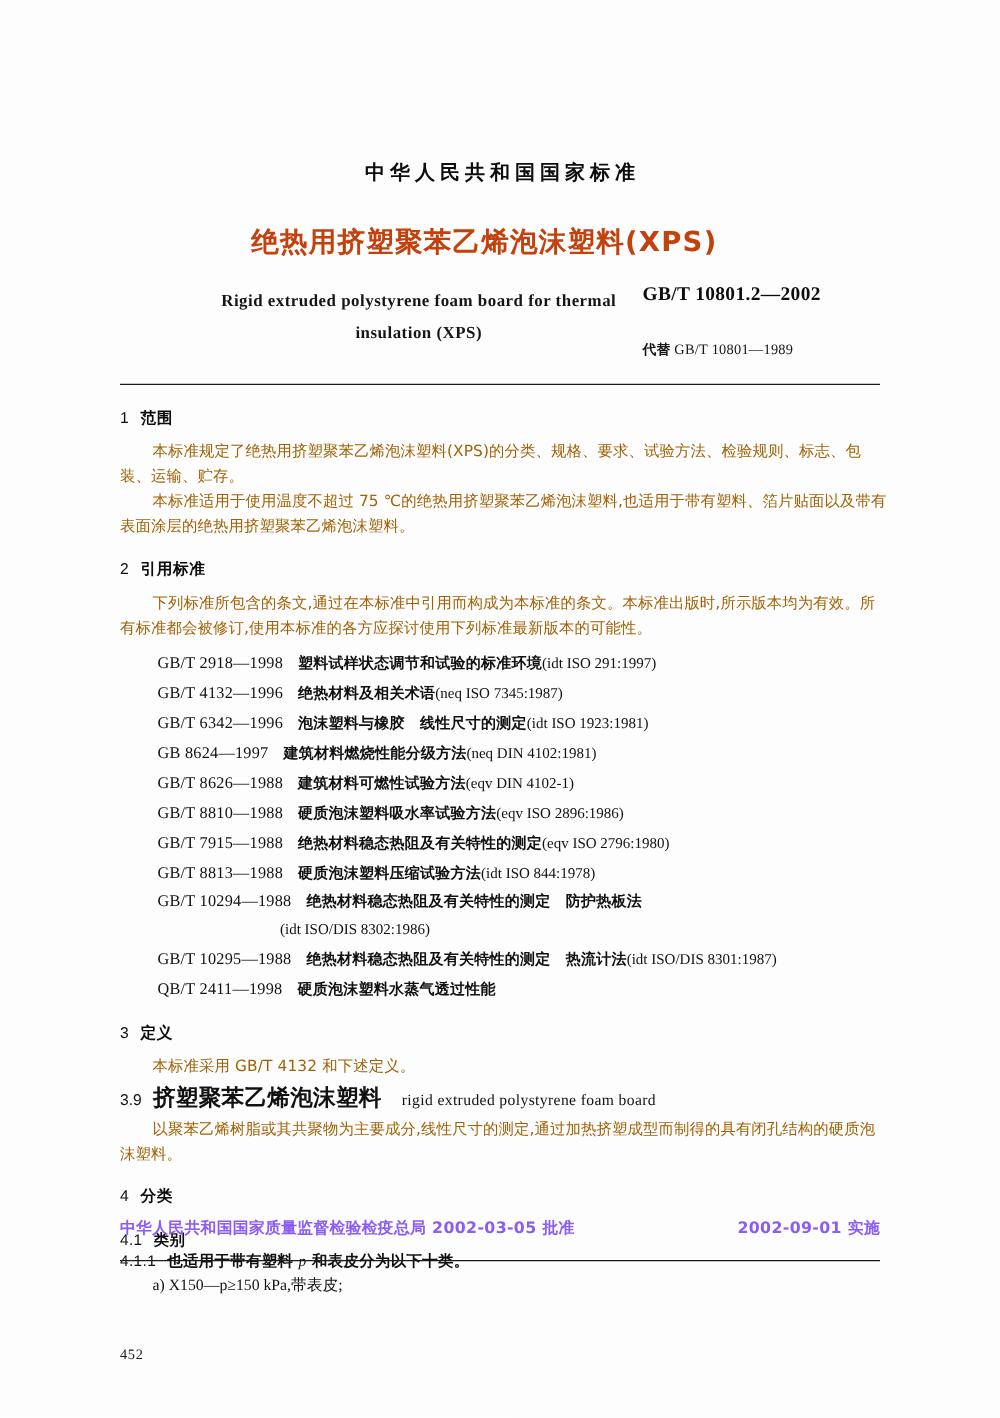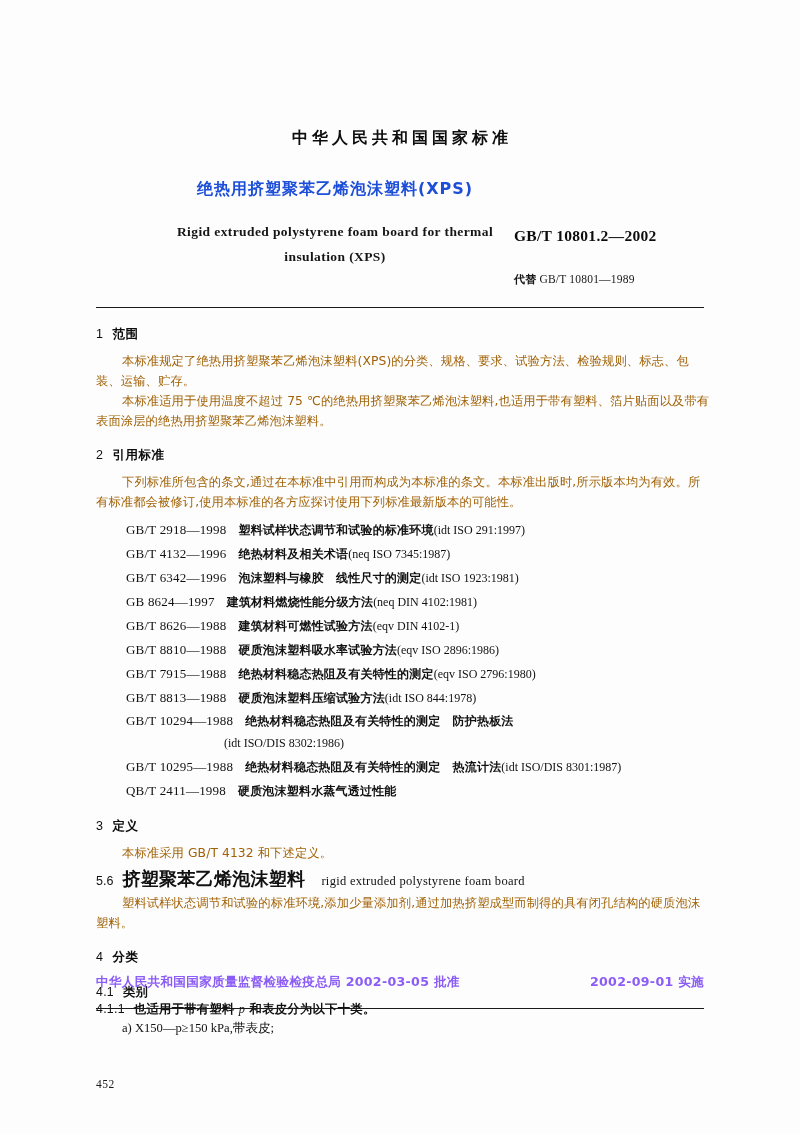--- a/index.html
+++ b/index.html
@@ -41,26 +41,26 @@
     color: #0d0d0d;
     padding-left: 4px;
   }
 
   .title-block {
     position: relative;
     margin-top: 30px;
   }
 
   .cn-title {
-    text-align: center;
-    font-family: "DejaVu Sans", sans-serif;
-    font-weight: bold;
-    font-size: 16px;
+    text-align: right;
+    font-family: "DejaVu Sans", sans-serif;
+    font-weight: bold;
+    font-size: 22px;
     letter-spacing: 1px;
-    color: #1d4ed8;
+    color: #c2410c;
     padding-right: 130px;
   }
 
   .en-title {
     margin-top: 20px;
     text-align: center;
     font-family: "Liberation Serif", serif;
     font-weight: bold;
     font-size: 13.5px;
     line-height: 1.85;
@@ -351,23 +351,23 @@
     </ul>
 
     <div class="gap-md"></div>
 
     <div class="sec-head">
       <span class="sec-num">3</span><span>定义</span>
     </div>
     <p class="para">本标准采用 GB/T 4132 和下述定义。</p>
 
     <div class="subsec">
-      <span class="subsec-num">5.6</span><span class="subsec-cn">挤塑聚苯乙烯泡沫塑料</span><span class="subsec-en">rigid extruded polystyrene foam board</span>
-    </div>
-    <p class="para">塑料试样状态调节和试验的标准环境,添加少量添加剂,通过加热挤塑成型而制得的具有闭孔结构的硬质泡沫塑料。</p>
+      <span class="subsec-num">3.9</span><span class="subsec-cn">挤塑聚苯乙烯泡沫塑料</span><span class="subsec-en">rigid extruded polystyrene foam board</span>
+    </div>
+    <p class="para">以聚苯乙烯树脂或其共聚物为主要成分,线性尺寸的测定,通过加热挤塑成型而制得的具有闭孔结构的硬质泡沫塑料。</p>
 
     <div class="gap-md"></div>
 
     <div class="sec-head">
       <span class="sec-num">4</span><span>分类</span>
     </div>
 
     <div class="gap-sm"></div>
 
     <div class="sub-head">

